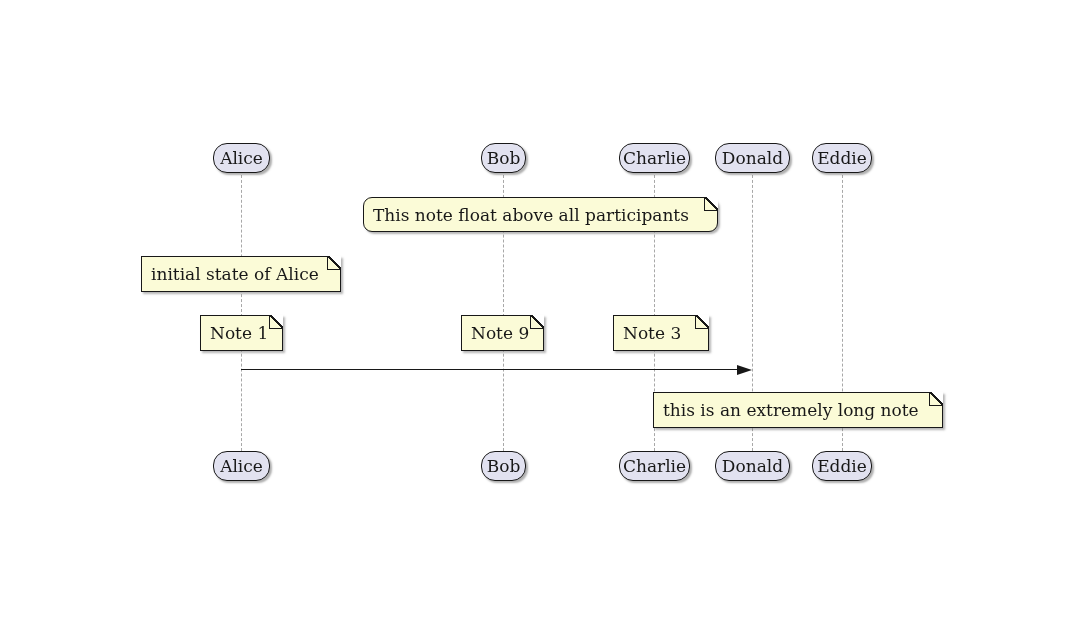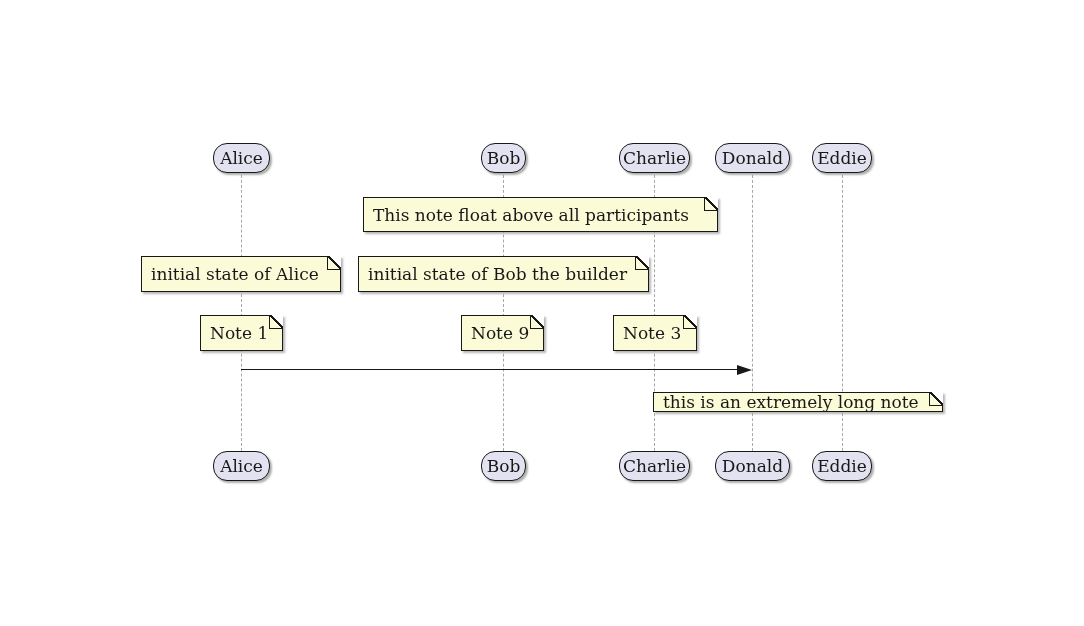--- a/index.html
+++ b/index.html
@@ -109,45 +109,42 @@
   <div class="participant p-top" style="left:619px; width:71px;">
     <span>Charlie</span>
   </div>
   <div class="participant p-top" style="left:715px; width:75px;">
     <span>Donald</span>
   </div>
   <div class="participant p-top" style="left:812px; width:60px;">
     <span>Eddie</span>
   </div>
 
-  <div class="note" style="left:363px; top:197px; width:355px; height:35px;">
+  <div class="note" style="left:363px; top:197px; width:355px; height:35px;border-radius:9px;">
     <span>This note float above all participants</span>
   </div>
 
   <div class="note" style="left:141px; top:256px; width:200px; height:36px;text-align:right;">
     <span>initial state of Alice</span>
-  </div>
-  <div class="note" style="left:358px; top:256px; width:291px; height:36px;">
-    <span>initial state of Bob the builder</span>
   </div>
 
   <div class="note" style="left:200px; top:315px; width:83px; height:36px;">
     <span>Note 1</span>
   </div>
   <div class="note" style="left:461px; top:315px; width:83px; height:36px;">
     <span>Note 9</span>
   </div>
-  <div class="note" style="left:613px; top:315px; width:84px; height:36px;">
+  <div class="note" style="left:613px; top:315px; width:96px; height:36px;">
     <span>Note 3</span>
   </div>
 
   <div class="msg-line"></div>
   <div class="msg-head"></div>
 
-  <div class="note" style="left:653px; top:392px; width:290px; height:20px;">
+  <div class="note" style="left:653px; top:392px; width:290px; height:36px;">
     <span>this is an extremely long note</span>
   </div>
 
   <div class="participant p-bottom" style="left:213px; width:57px;">
     <span>Alice</span>
   </div>
   <div class="participant p-bottom" style="left:481px; width:45px;">
     <span>Bob</span>
   </div>
   <div class="participant p-bottom" style="left:619px; width:71px;">

